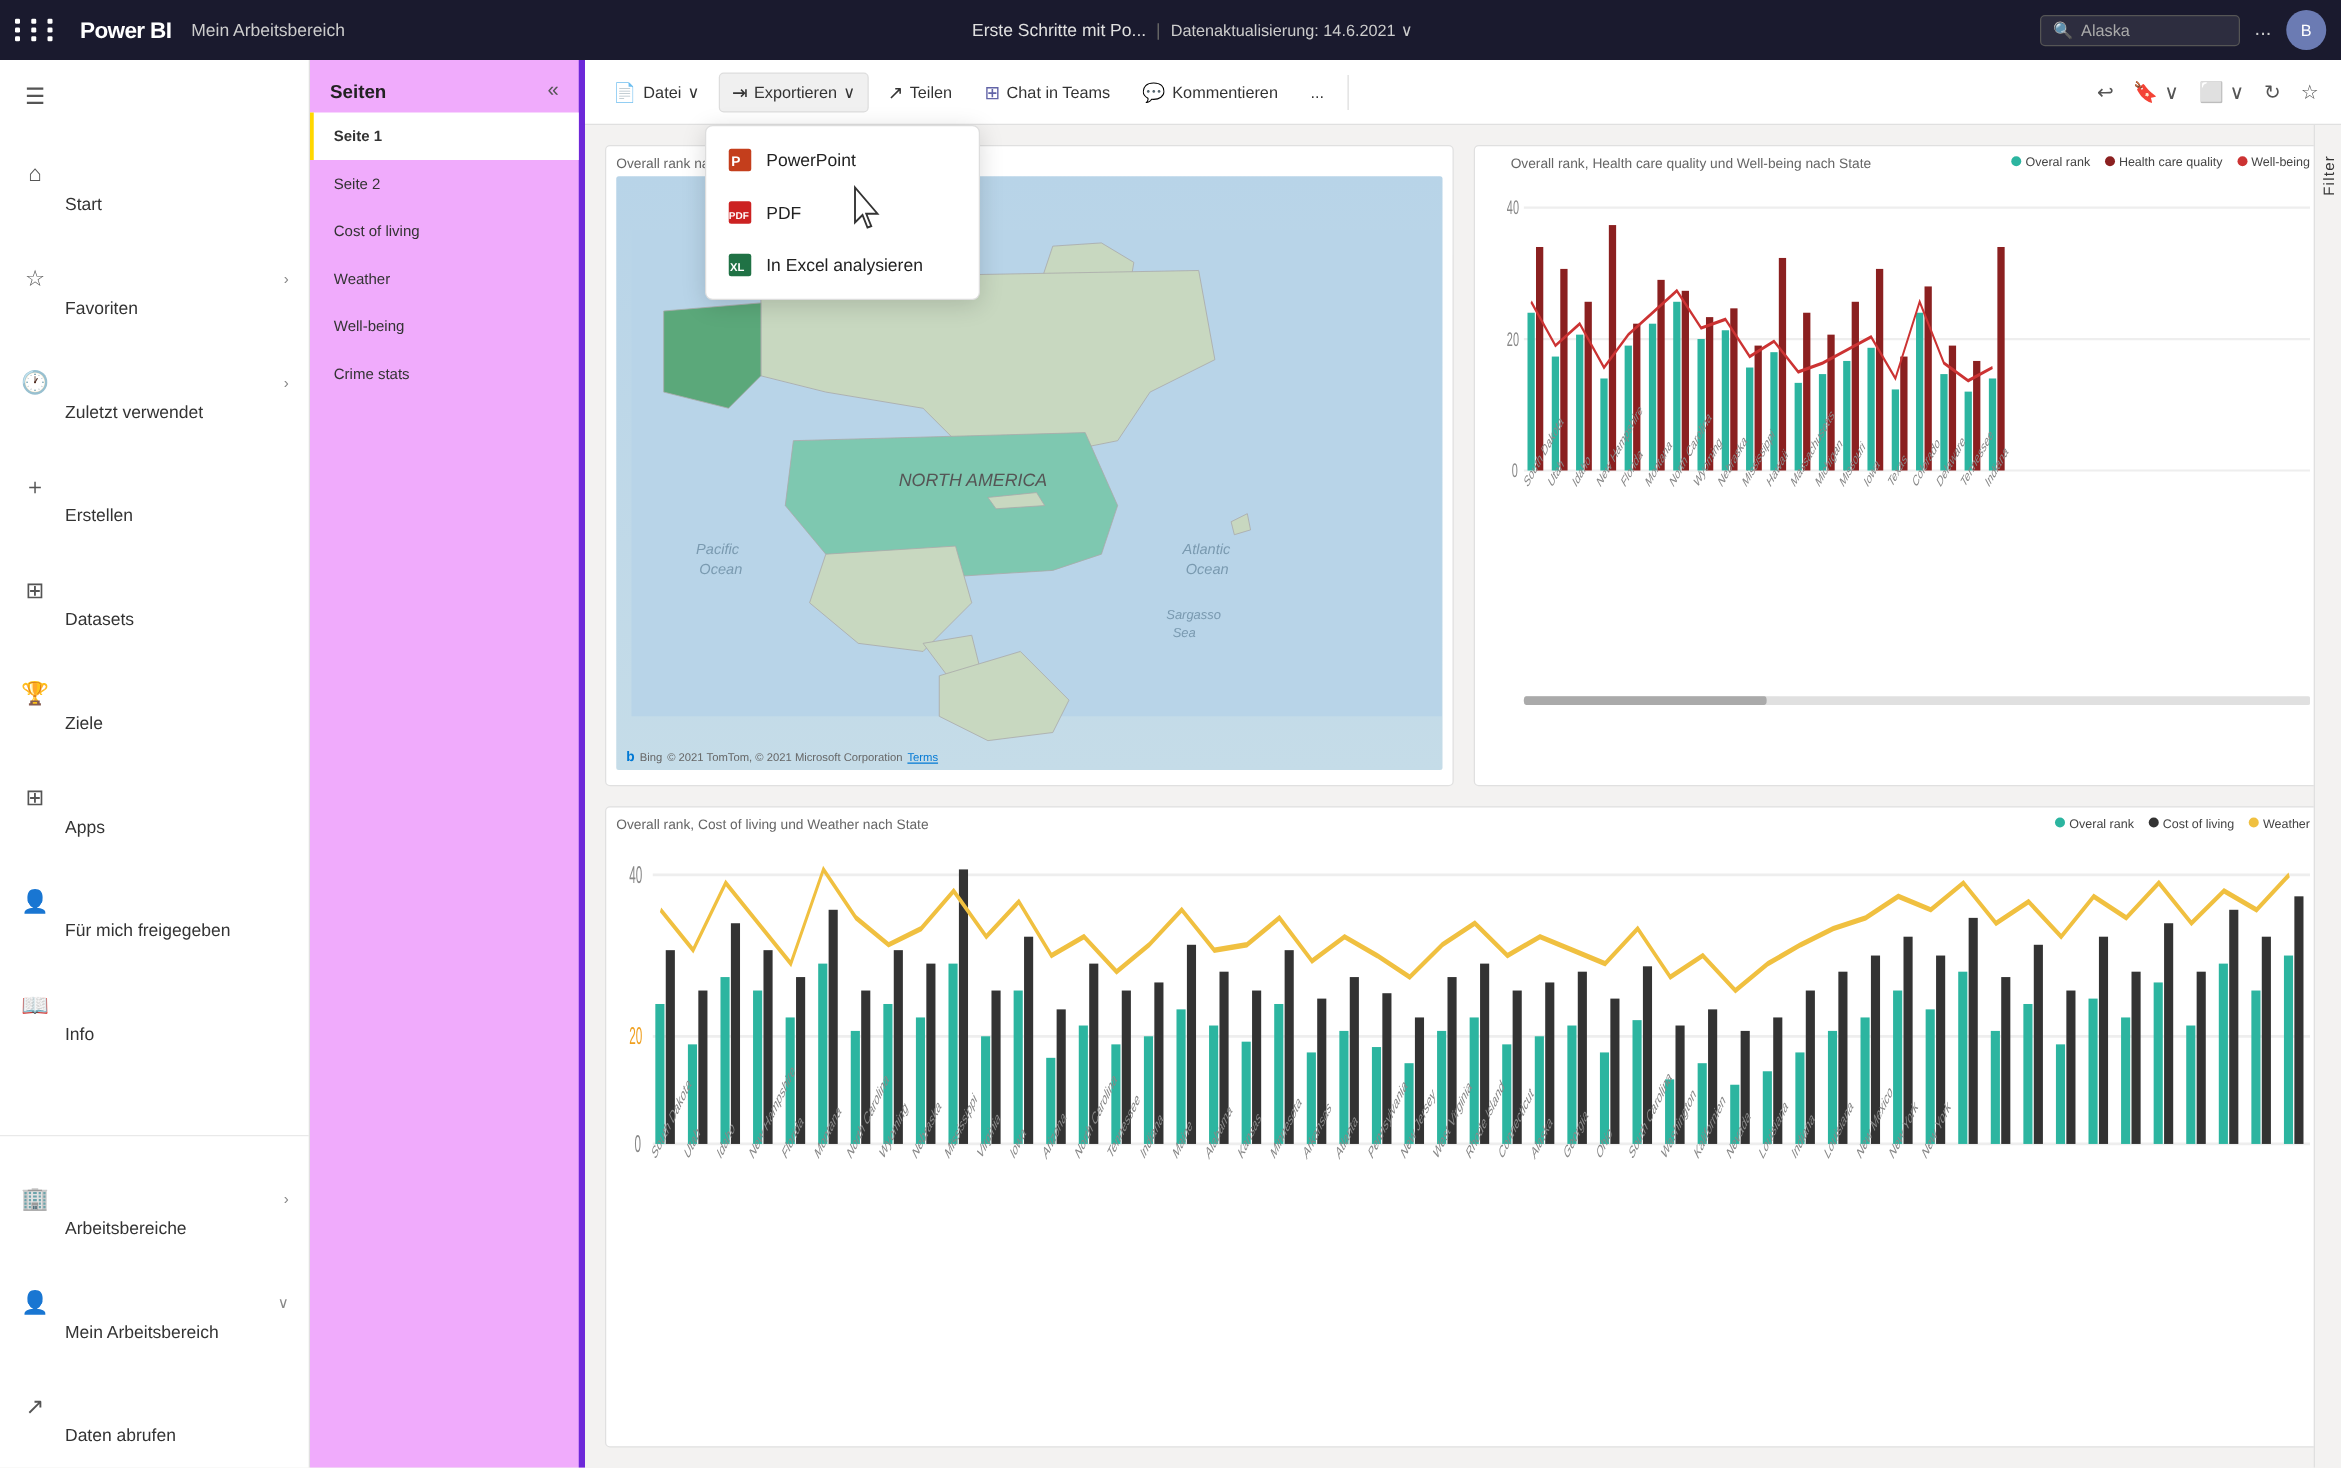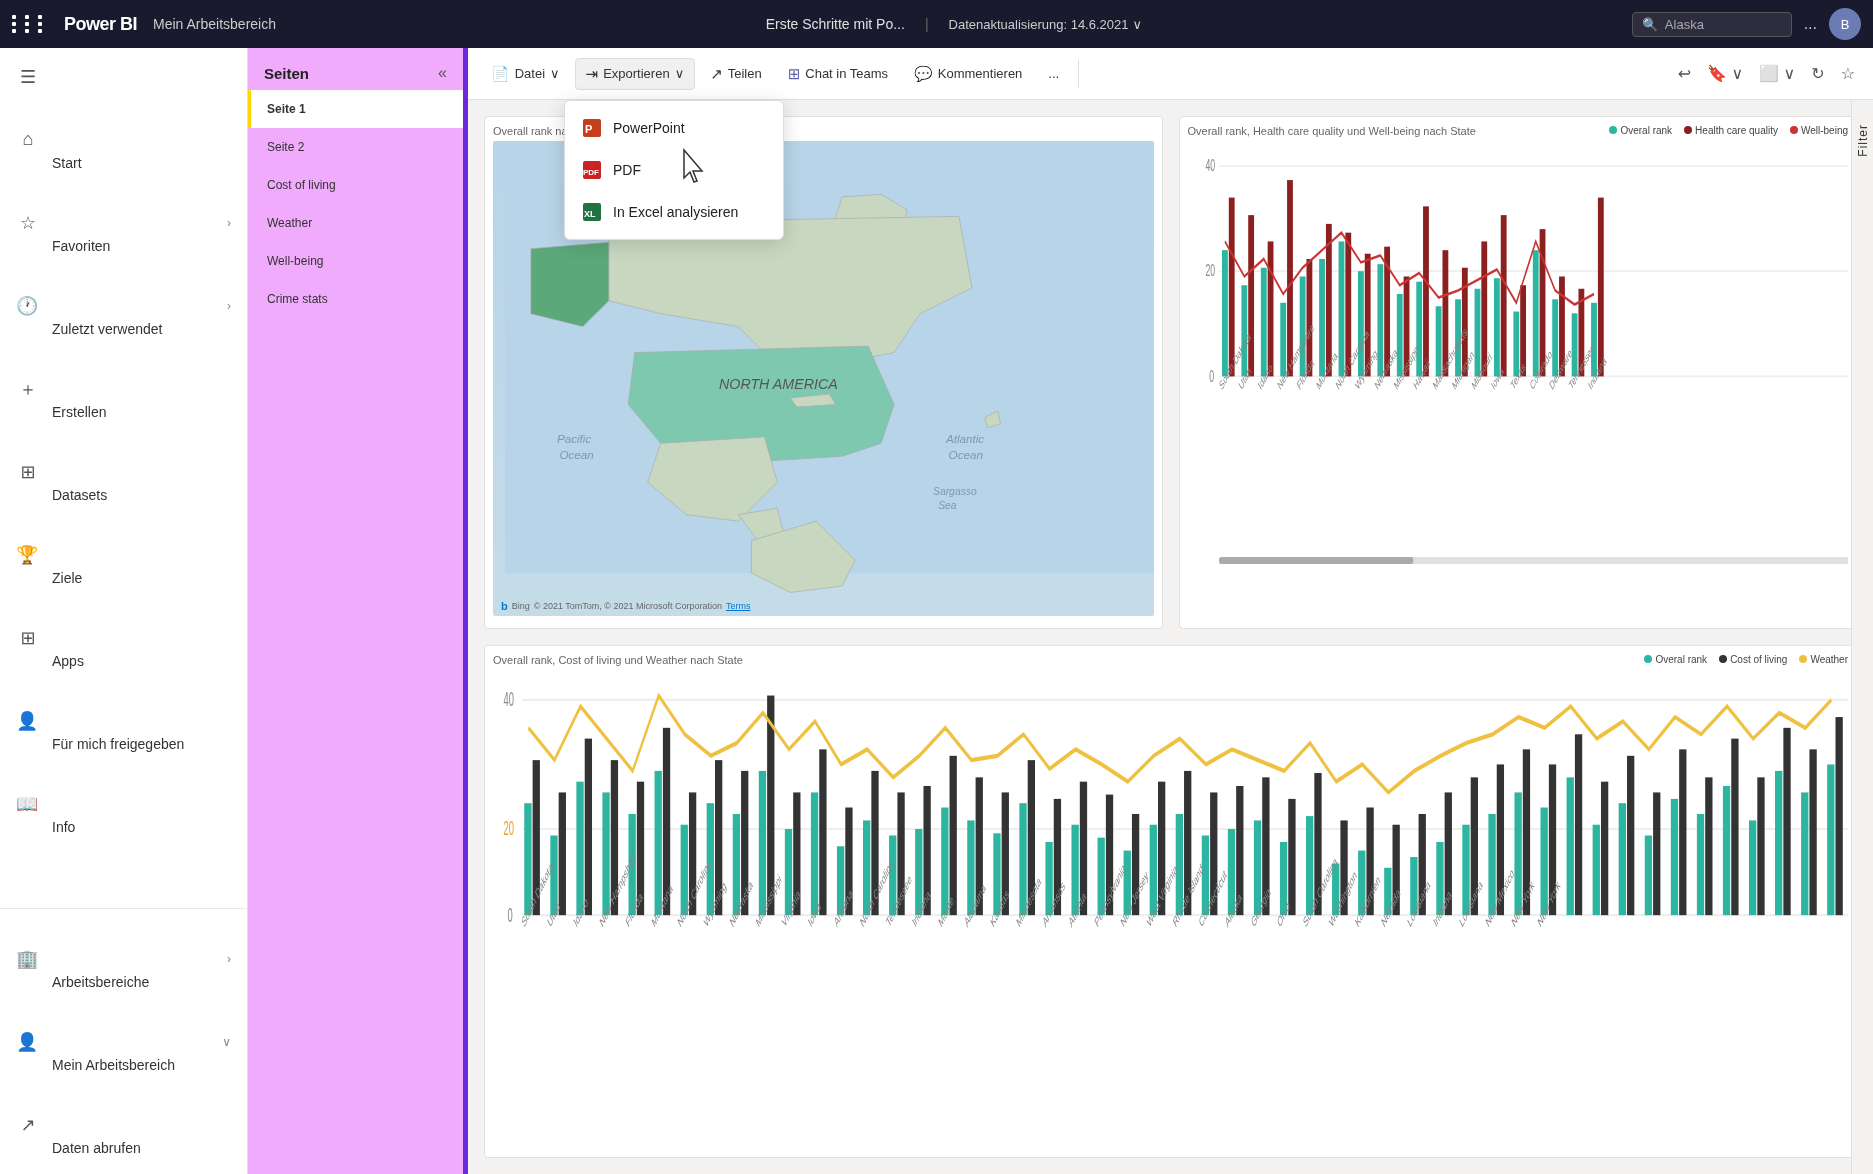--- a/index.html
+++ b/index.html
@@ -7,21 +7,21 @@
 
     
     .top-nav {
       display: flex; align-items: center; background: #1a1a2e; height: 48px;
       padding: 0 12px; gap: 12px; color: #fff; position: relative; z-index: 100;
     }
     .top-nav-grid { display: grid; grid-template-columns: repeat(3,10px); gap:3px; cursor:pointer; }
     .top-nav-grid span { width:4px; height:4px; background:#fff; display:block; border-radius:1px; }
     .top-nav-logo { font-weight:700; font-size:18px; color:#fff; letter-spacing:-0.5px; margin-left:4px;}
     .top-nav-workspace { color:#ccc; font-size:14px; margin-left:4px; }
-    .top-nav-center { flex:1; display:flex; justify-content:center; align-items:center; gap:20px; }
+    .top-nav-center { flex:1; display:flex; justify-content:center; align-items:center; gap:8px; }
     .top-nav-title { font-size:14px; color:#e0e0e0; }
     .top-nav-divider { color:#666; }
     .top-nav-date { font-size:13px; color:#ccc; display:flex; align-items:center; gap:4px; cursor:pointer; }
     .top-nav-right { display:flex; align-items:center; gap:8px; }
     .search-box { display:flex; align-items:center; background:#2d2d3f; border:1px solid #555; border-radius:4px; padding:4px 10px; gap:6px; color:#aaa; font-size:13px; width:160px; cursor:pointer; }
     .top-nav-icon-btn { background:none; border:none; color:#ccc; cursor:pointer; font-size:16px; padding:4px; }
     .avatar { width:32px; height:32px; border-radius:50%; background:#6b7bb3; display:flex; align-items:center; justify-content:center; color:#fff; font-size:13px; cursor:pointer; }
 
     
     .sidebar {
@@ -351,21 +351,21 @@
         <span style="color:#0078d4; font-weight:bold; font-size:11px;">b</span>
         <span>Bing</span>
         <span style="">© 2021 TomTom, © 2021 Microsoft Corporation</span>
         <span style="color:#0078d4; text-decoration:underline; cursor:pointer;">Terms</span>
       </div>
     </div>
   </div>
 
   <div class="chart-panel">
     <div style="display:flex; justify-content:space-between; align-items:flex-start; margin-bottom:4px;">
-      <div class="chart-title" style="max-width:70%;">Overall rank, Health care quality und Well-being nach State</div>
+      <div class="chart-title" style="max-width:70%;margin-left:21px;">Overall rank, Health care quality und Well-being nach State</div>
       <div class="chart-legend">
         <span><span class="legend-dot legend-dot-teal"></span><span>Overal rank</span></span>
         <span><span class="legend-dot legend-dot-darkred"></span><span>Health care quality</span></span>
         <span><span class="legend-dot legend-dot-red"></span><span>Well-being</span></span>
       </div>
     </div>
     <svg width="100%" height="85%" viewBox="0 0 680 240" preserveAspectRatio="none">
 
       <text x="18" y="15" font-size="9" fill="#888">40</text>
       <text x="18" y="75" font-size="9" fill="#888">20</text>

